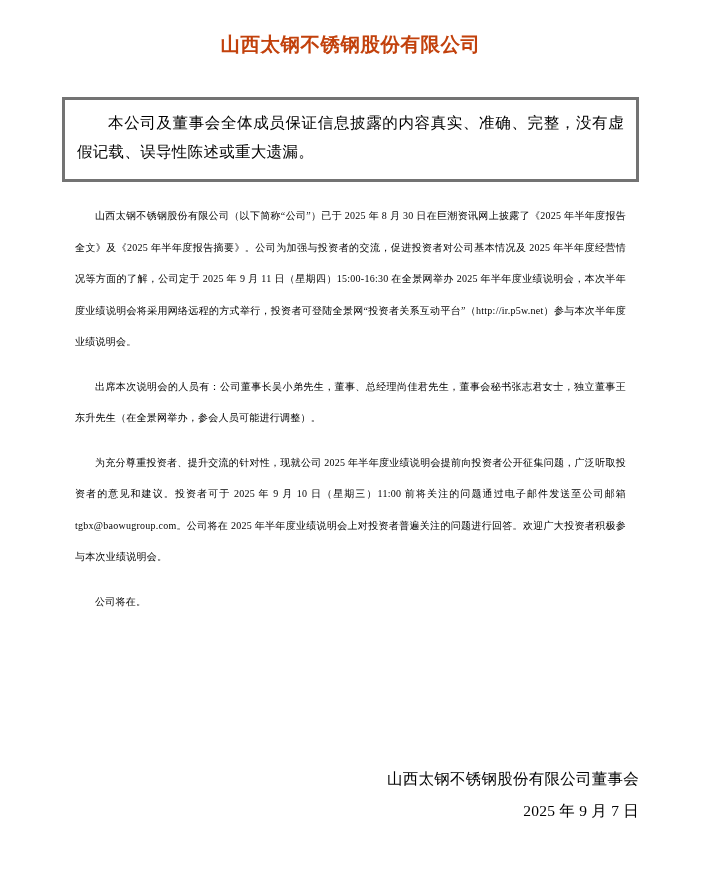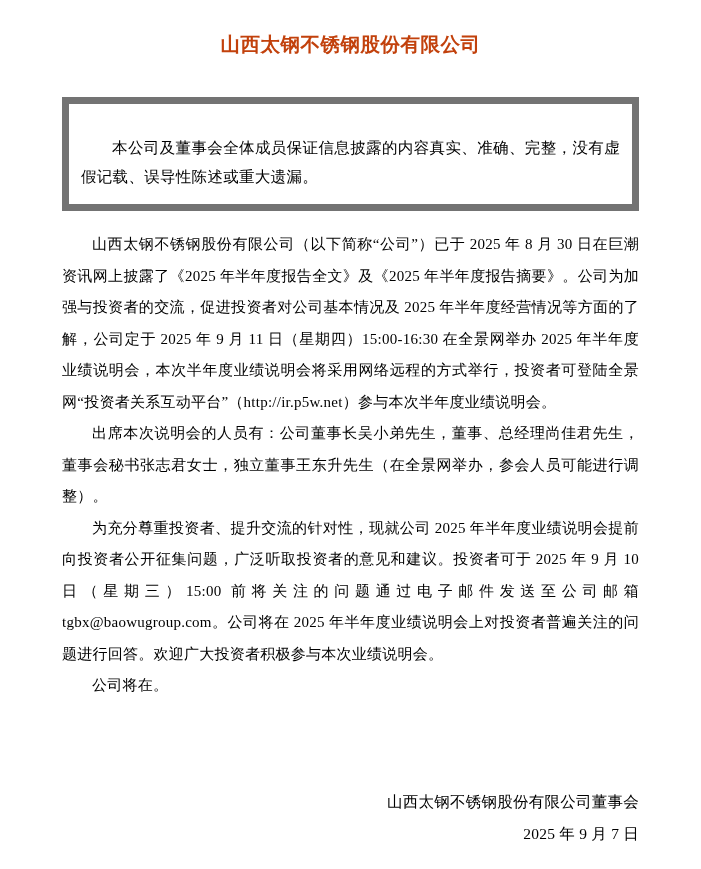--- a/index.html
+++ b/index.html
@@ -27,47 +27,47 @@
   }
   .title-line {
     font-size: 19.5px;
     font-weight: bold;
     letter-spacing: 0.5px;
     line-height: 38px;
     color: #c2410c;
   }
   .notice-box {
     margin-top: 33px;
-    border: 7px solid #737373;
+    border: 3px solid #737373;
     box-sizing: border-box;
-    padding: 29px 12px 13px 12px;
+    padding: 8px 12px 13px 12px;
   }
   .notice-box p {
     margin: 0;
     font-size: 15.5px;
     line-height: 29px;
     text-align: justify;
     text-indent: 2em;
     letter-spacing: 0.3px;
   }
   .body-block {
     margin-top: 18px;
   }
   .body-block p {
-    margin: 0;
-    font-size: 15px;
+    margin: 13px;
+    font-size: 10px;
     line-height: 31.5px;
     text-align: justify;
     text-indent: 2em;
     letter-spacing: 0.25px;
   }
   .sign-block {
     position: absolute;
     right: 62px;
-    bottom: 20px;
+    bottom: 43px;
     text-align: right;
   }
   .sign-block p {
     margin: 0;
     font-size: 15.5px;
     line-height: 31.5px;
     letter-spacing: 0.25px;
   }
 </style>
 </head>
@@ -79,21 +79,21 @@
     <div class="title-line">山西太钢不锈钢股份有限公司</div>
   </div>
 
   <div class="notice-box">
     <p>本公司及董事会全体成员保证信息披露的内容真实、准确、完整，没有虚假记载、误导性陈述或重大遗漏。</p>
   </div>
 
   <div class="body-block">
     <p>山西太钢不锈钢股份有限公司（以下简称“公司”）已于 2025 年 8 月 30 日在巨潮资讯网上披露了《2025 年半年度报告全文》及《2025 年半年度报告摘要》。公司为加强与投资者的交流，促进投资者对公司基本情况及 2025 年半年度经营情况等方面的了解，公司定于 2025 年 9 月 11 日（星期四）15:00-16:30 在全景网举办 2025 年半年度业绩说明会，本次半年度业绩说明会将采用网络远程的方式举行，投资者可登陆全景网“投资者关系互动平台”（http://ir.p5w.net）参与本次半年度业绩说明会。</p>
     <p>出席本次说明会的人员有：公司董事长吴小弟先生，董事、总经理尚佳君先生，董事会秘书张志君女士，独立董事王东升先生（在全景网举办，参会人员可能进行调整）。</p>
-    <p>为充分尊重投资者、提升交流的针对性，现就公司 2025 年半年度业绩说明会提前向投资者公开征集问题，广泛听取投资者的意见和建议。投资者可于 2025 年 9 月 10 日（星期三）15:00 前将关注的问题通过电子邮件发送至公司邮箱 tgbx@baowugroup.com。公司将在 2025 年半年度业绩说明会上对投资者普遍关注的问题进行回答。欢迎广大投资者积极参与本次业绩说明会。</p>
+    <p>为充分尊重投资者、提升交流的针对性，现就公司 2025 年半年度业绩说明会提前向投资者公开征集问题，广泛听取投资者的意见和建议。投资者可于 2025 年 9 月 10 日（星期三）11:00 前将关注的问题通过电子邮件发送至公司邮箱 tgbx@baowugroup.com。公司将在 2025 年半年度业绩说明会上对投资者普遍关注的问题进行回答。欢迎广大投资者积极参与本次业绩说明会。</p>
     <p>公司将在。</p>
   </div>
 
   <div class="sign-block">
     <p>山西太钢不锈钢股份有限公司董事会</p>
     <p>2025 年 9 月 7 日</p>
   </div>
 
 </div>
 

